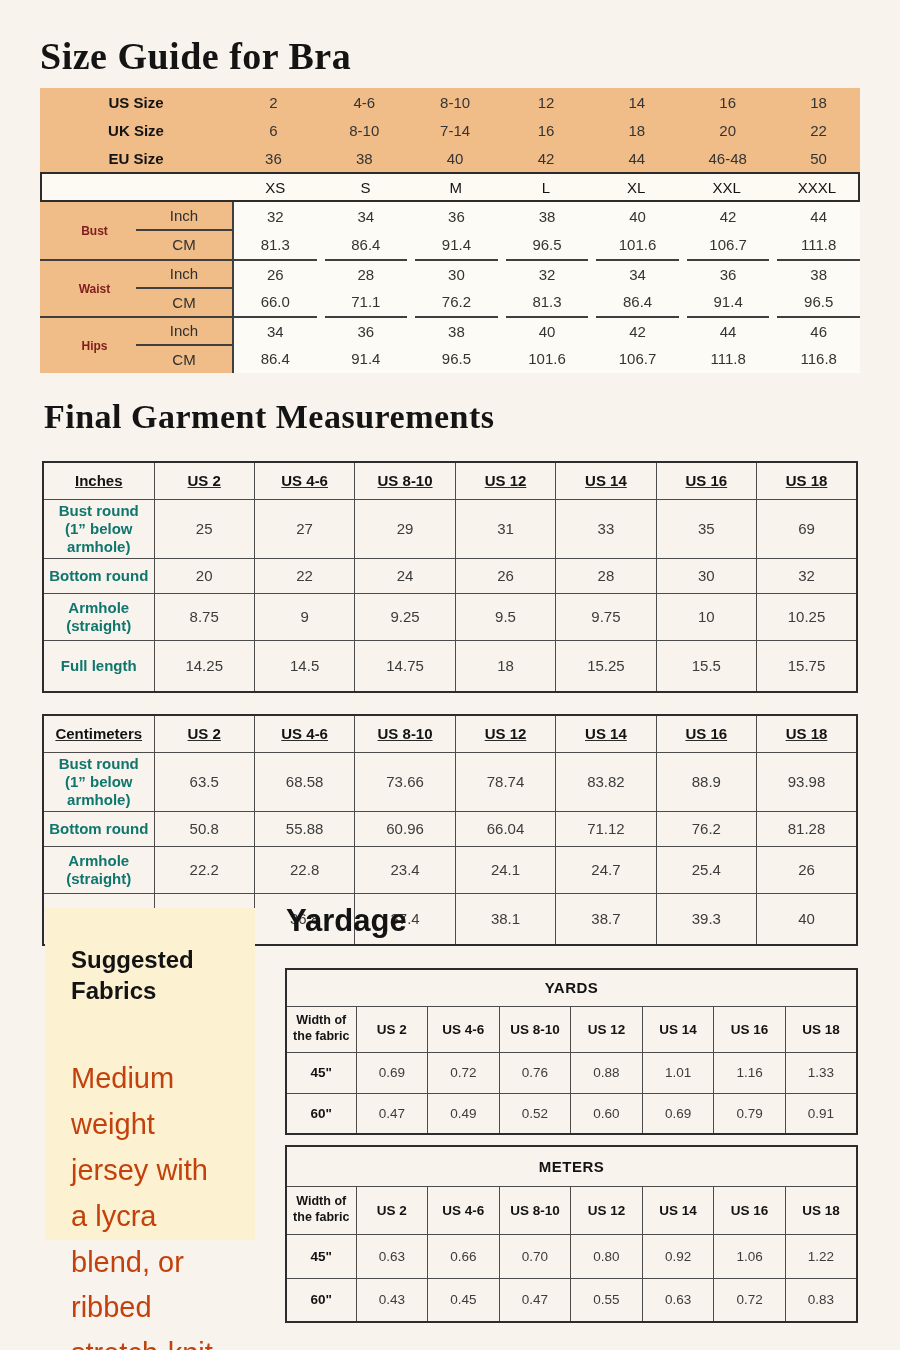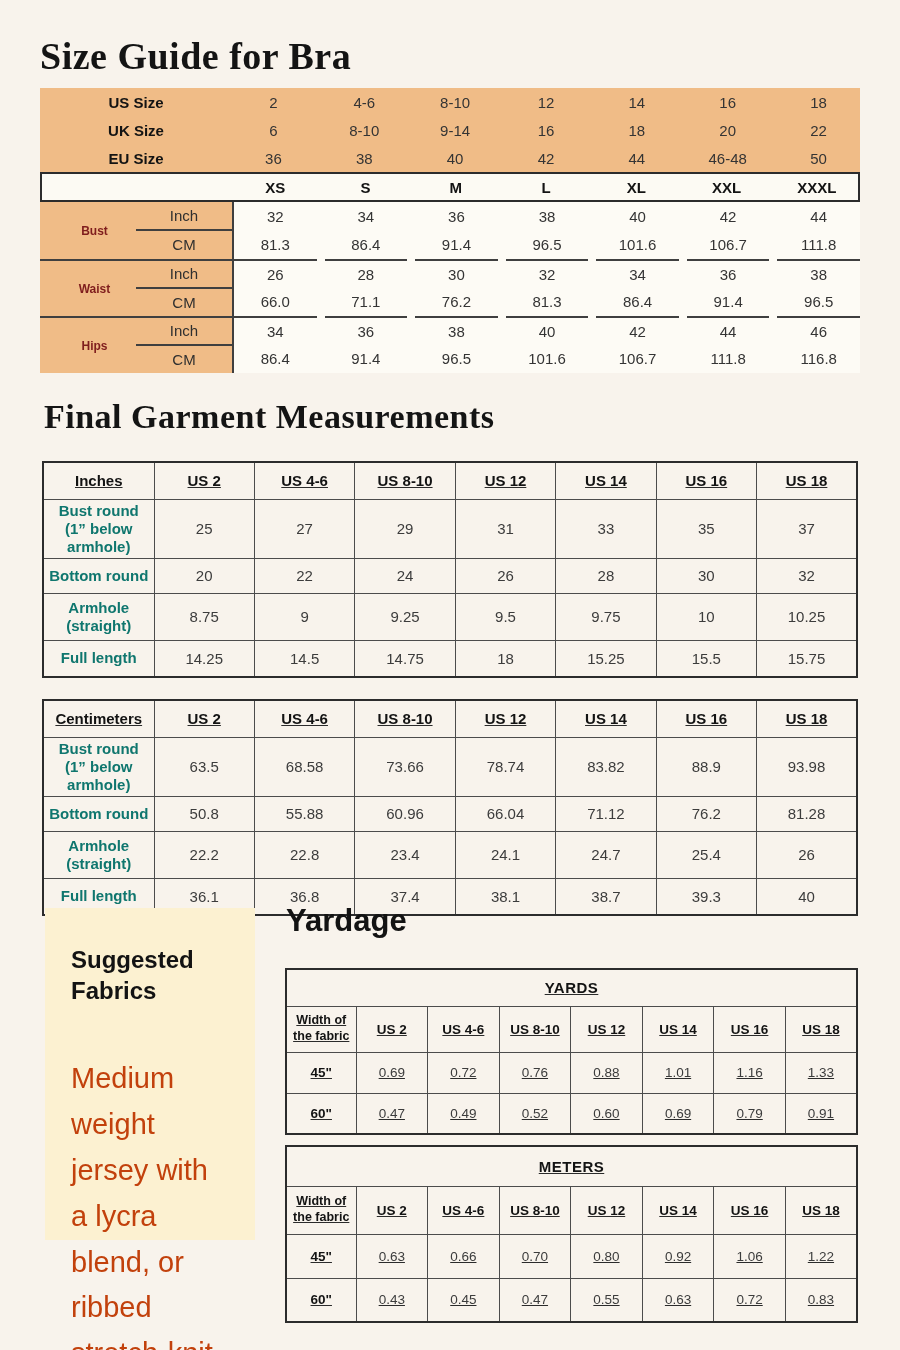--- a/index.html
+++ b/index.html
@@ -28,21 +28,21 @@
   #size-guide { position:absolute; left:40px; top:88px; width:820px; }
   .region-table { background:#f0bc87; }
   .region-row { display:grid; grid-template-columns:192px 1fr; height:28px; }
   .cols7 { display:grid; grid-template-columns:repeat(7,1fr); column-gap:8px; height:100%; }
   .cell { display:flex; align-items:center; justify-content:center; font-size:15px; color:#343434; }
   .region-label { font-weight:700; color:#131313; }
   .letter-row {
     display:grid; grid-template-columns:192px 1fr; height:30px;
     border:2px solid #2c2c2c; background:#fcfaf3;
   }
-  .letter { font-weight:700; color:#131313; }
+  .letter { font-weight:400; color:#131313; }
 
   .group { display:grid; grid-template-columns:192px 1fr; height:57px; }
   .group-left {
     background:#f0bc87;
     display:grid; grid-template-columns:1fr 1fr; grid-template-rows:1fr 1fr;
   }
   .group-name { grid-row:1/3; display:flex; align-items:center; justify-content:center;
     font-weight:700; font-size:12px; color:#7f1d1d;margin-left:13px; }
   .unit-cell { display:flex; align-items:center; justify-content:center; font-size:15px; color:#2f2f2f; }
   .unit-cell.u1 { border-bottom:2px solid #3f3f3f; }
@@ -56,26 +56,26 @@
   
   #garment-tables { position:absolute; left:42px; top:461px; }
   table { border-collapse:collapse; table-layout:fixed; }
   .gtable { width:816px; border:2px solid #2c2c2c; margin-bottom:21px; }
   .gtable th, .gtable td { border:1.5px solid #4c4c4c; text-align:center; vertical-align:middle; padding:2px 4px; }
   .gtable thead th { font-weight:700; font-size:15px; color:#131313; }
   .gtable thead tr { height:37px;text-decoration:underline; }
   .gtable tbody tr:nth-child(1){ height:45px; }
   .gtable tbody tr:nth-child(2){ height:35px; }
   .gtable tbody tr:nth-child(3){ height:47px; }
-  .gtable tbody tr:nth-child(4){ height:37px;border-radius:13px; }
+  .gtable tbody tr:nth-child(4){ height:52px;border-radius:13px; }
   .gtable .rowlabel { font-weight:700; font-size:15px; line-height:1.2; color:#0f766e; }
   .gtable td { font-size:15px; font-weight:400; color:#3c3c3c; }
 
   
-  #yardage-tables { position:absolute; left:285px; top:968px;text-decoration:underline; }
+  #yardage-tables { position:absolute; left:285px; top:968px; }
   .ytable { width:573px; border:2px solid #2c2c2c; }
   .ytable th, .ytable td { border:1.5px solid #4c4c4c; text-align:center; vertical-align:middle; padding:1px 2px; }
   .ytable .ytitle { font-weight:700; font-size:15px; letter-spacing:0.5px; color:#131313; }
   .ytable thead tr.trow { height:37px; }
   .ytable thead tr.hrow { height:46px; }
   .ytable tbody tr { height:41px; }
   .ytable.meters { margin-top:10px; }
   .ytable.meters thead tr.trow { height:40px; }
   .ytable.meters thead tr.hrow { height:48px; }
   .ytable.meters tbody tr { height:44px; }
@@ -111,21 +111,21 @@
             <div class="cell">14</div>
             <div class="cell">16</div>
             <div class="cell">18</div>
           </div>
         </div>
         <div class="region-row">
           <div class="cell region-label">UK Size</div>
           <div class="cols7">
             <div class="cell">6</div>
             <div class="cell">8-10</div>
-            <div class="cell">9-14</div>
+            <div class="cell">7-14</div>
             <div class="cell">16</div>
             <div class="cell">18</div>
             <div class="cell">20</div>
             <div class="cell">22</div>
           </div>
         </div>
         <div class="region-row">
           <div class="cell region-label">EU Size</div>
           <div class="cols7">
             <div class="cell">36</div>
@@ -263,21 +263,21 @@
         </thead>
         <tbody>
           <tr>
             <th class="rowlabel">Bust round (1” below armhole)</th>
             <td>25</td>
             <td>27</td>
             <td>29</td>
             <td>31</td>
             <td>33</td>
             <td>35</td>
-            <td>37</td>
+            <td>69</td>
           </tr>
           <tr>
             <th class="rowlabel">Bottom round</th>
             <td>20</td>
             <td>22</td>
             <td>24</td>
             <td>26</td>
             <td>28</td>
             <td>30</td>
             <td>32</td>

